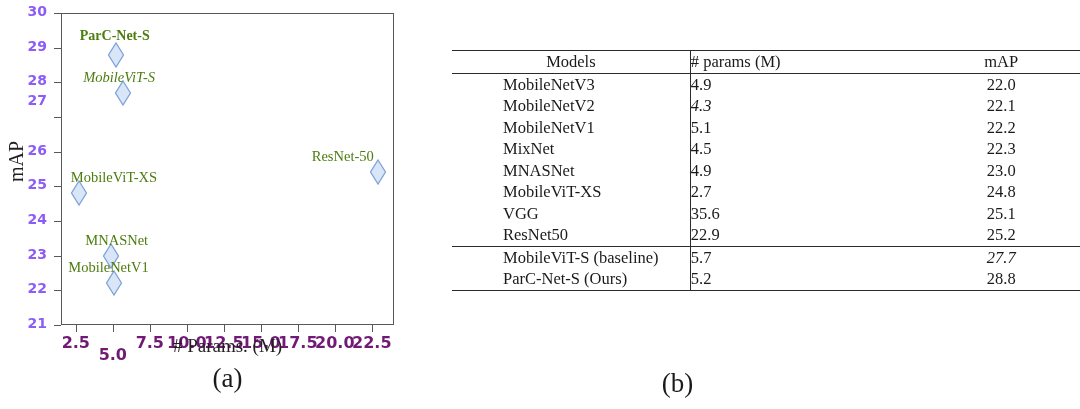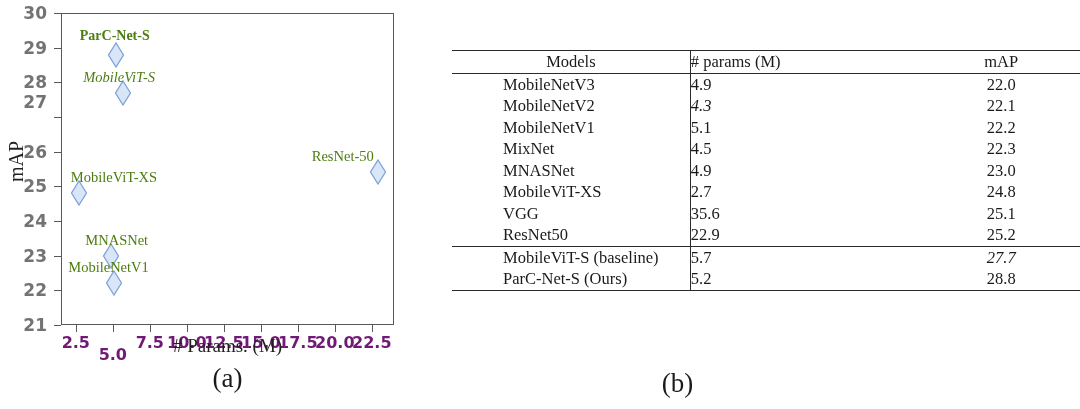--- a/index.html
+++ b/index.html
@@ -30,22 +30,22 @@
     border: 1.5px solid #58585a;
     box-sizing: border-box;
     background: #ffffff;
   }
 
   .ytick-label {
     position: absolute;
     right: 434px;           
     font-family: "DejaVu Sans", sans-serif;
     font-weight: bold;
-    font-size: 17px;
-    color: #737373;
+    font-size: 14px;
+    color: #8b5cf6;
     text-align: right;
     width: 34px;
   }
   .ytick-mark {
     position: absolute;
     width: 7px; height: 0;
     border-top: 1.5px solid #58585a;
   }
 
   .xtick-label {

